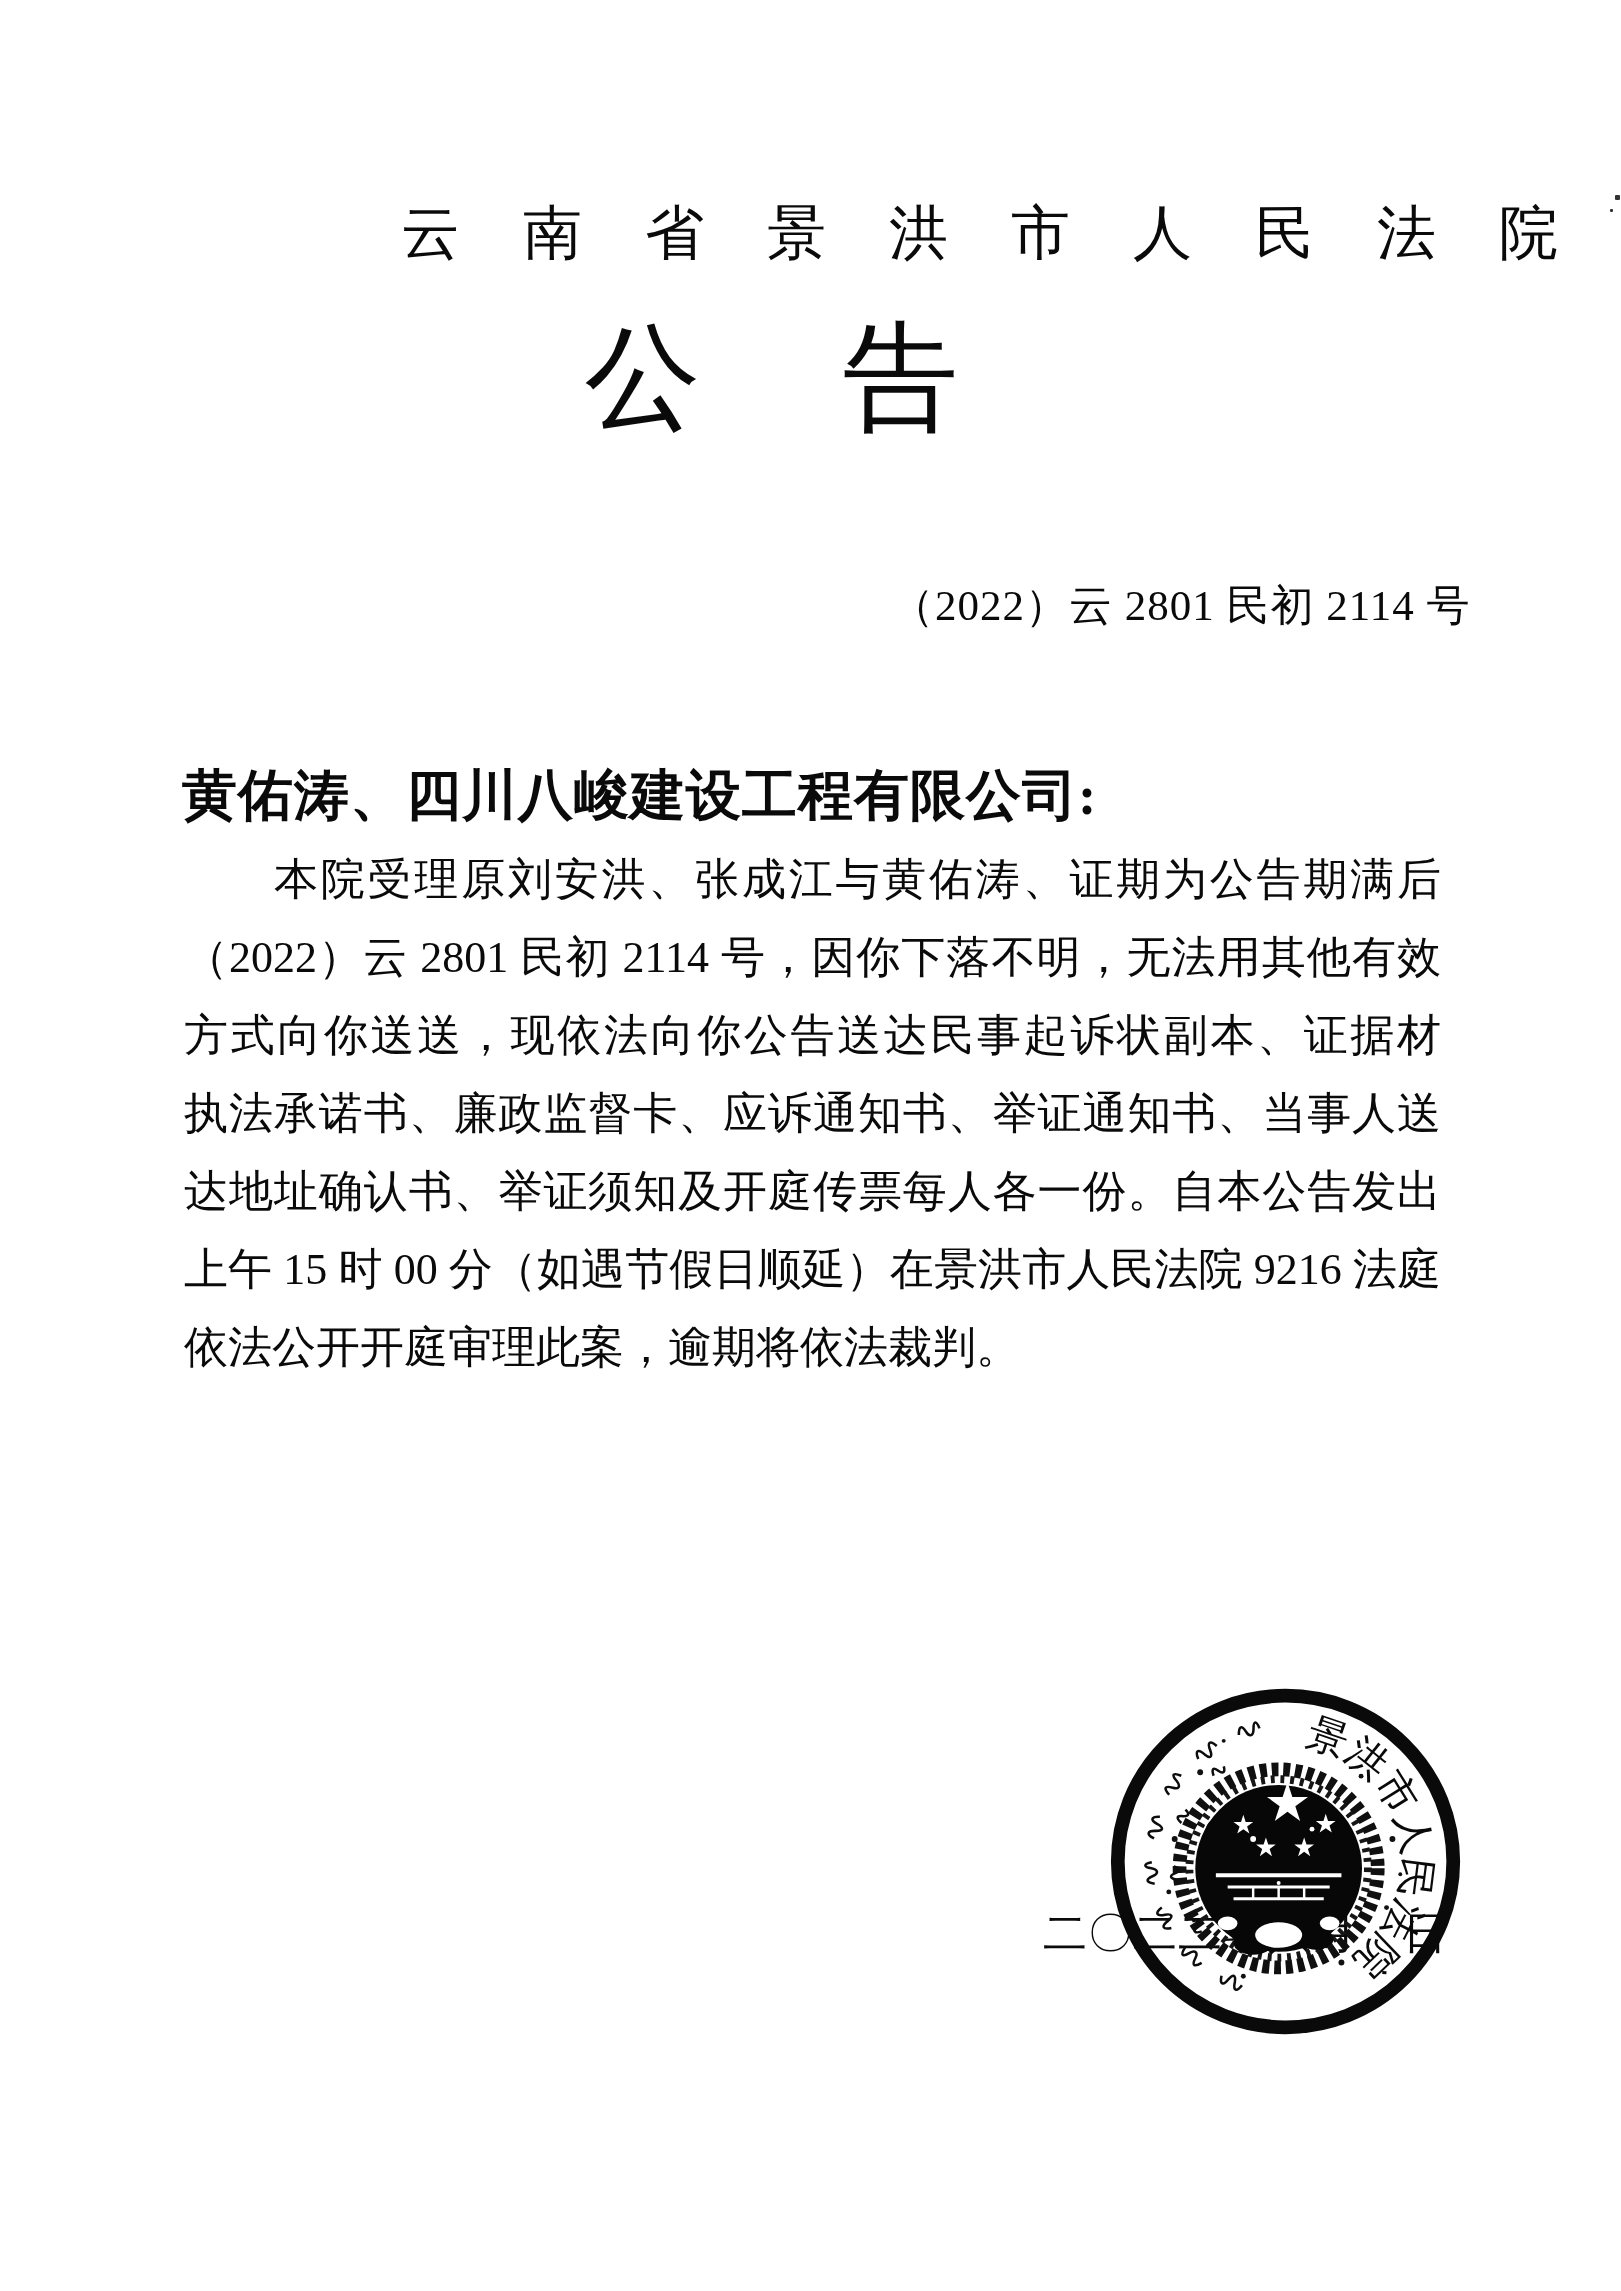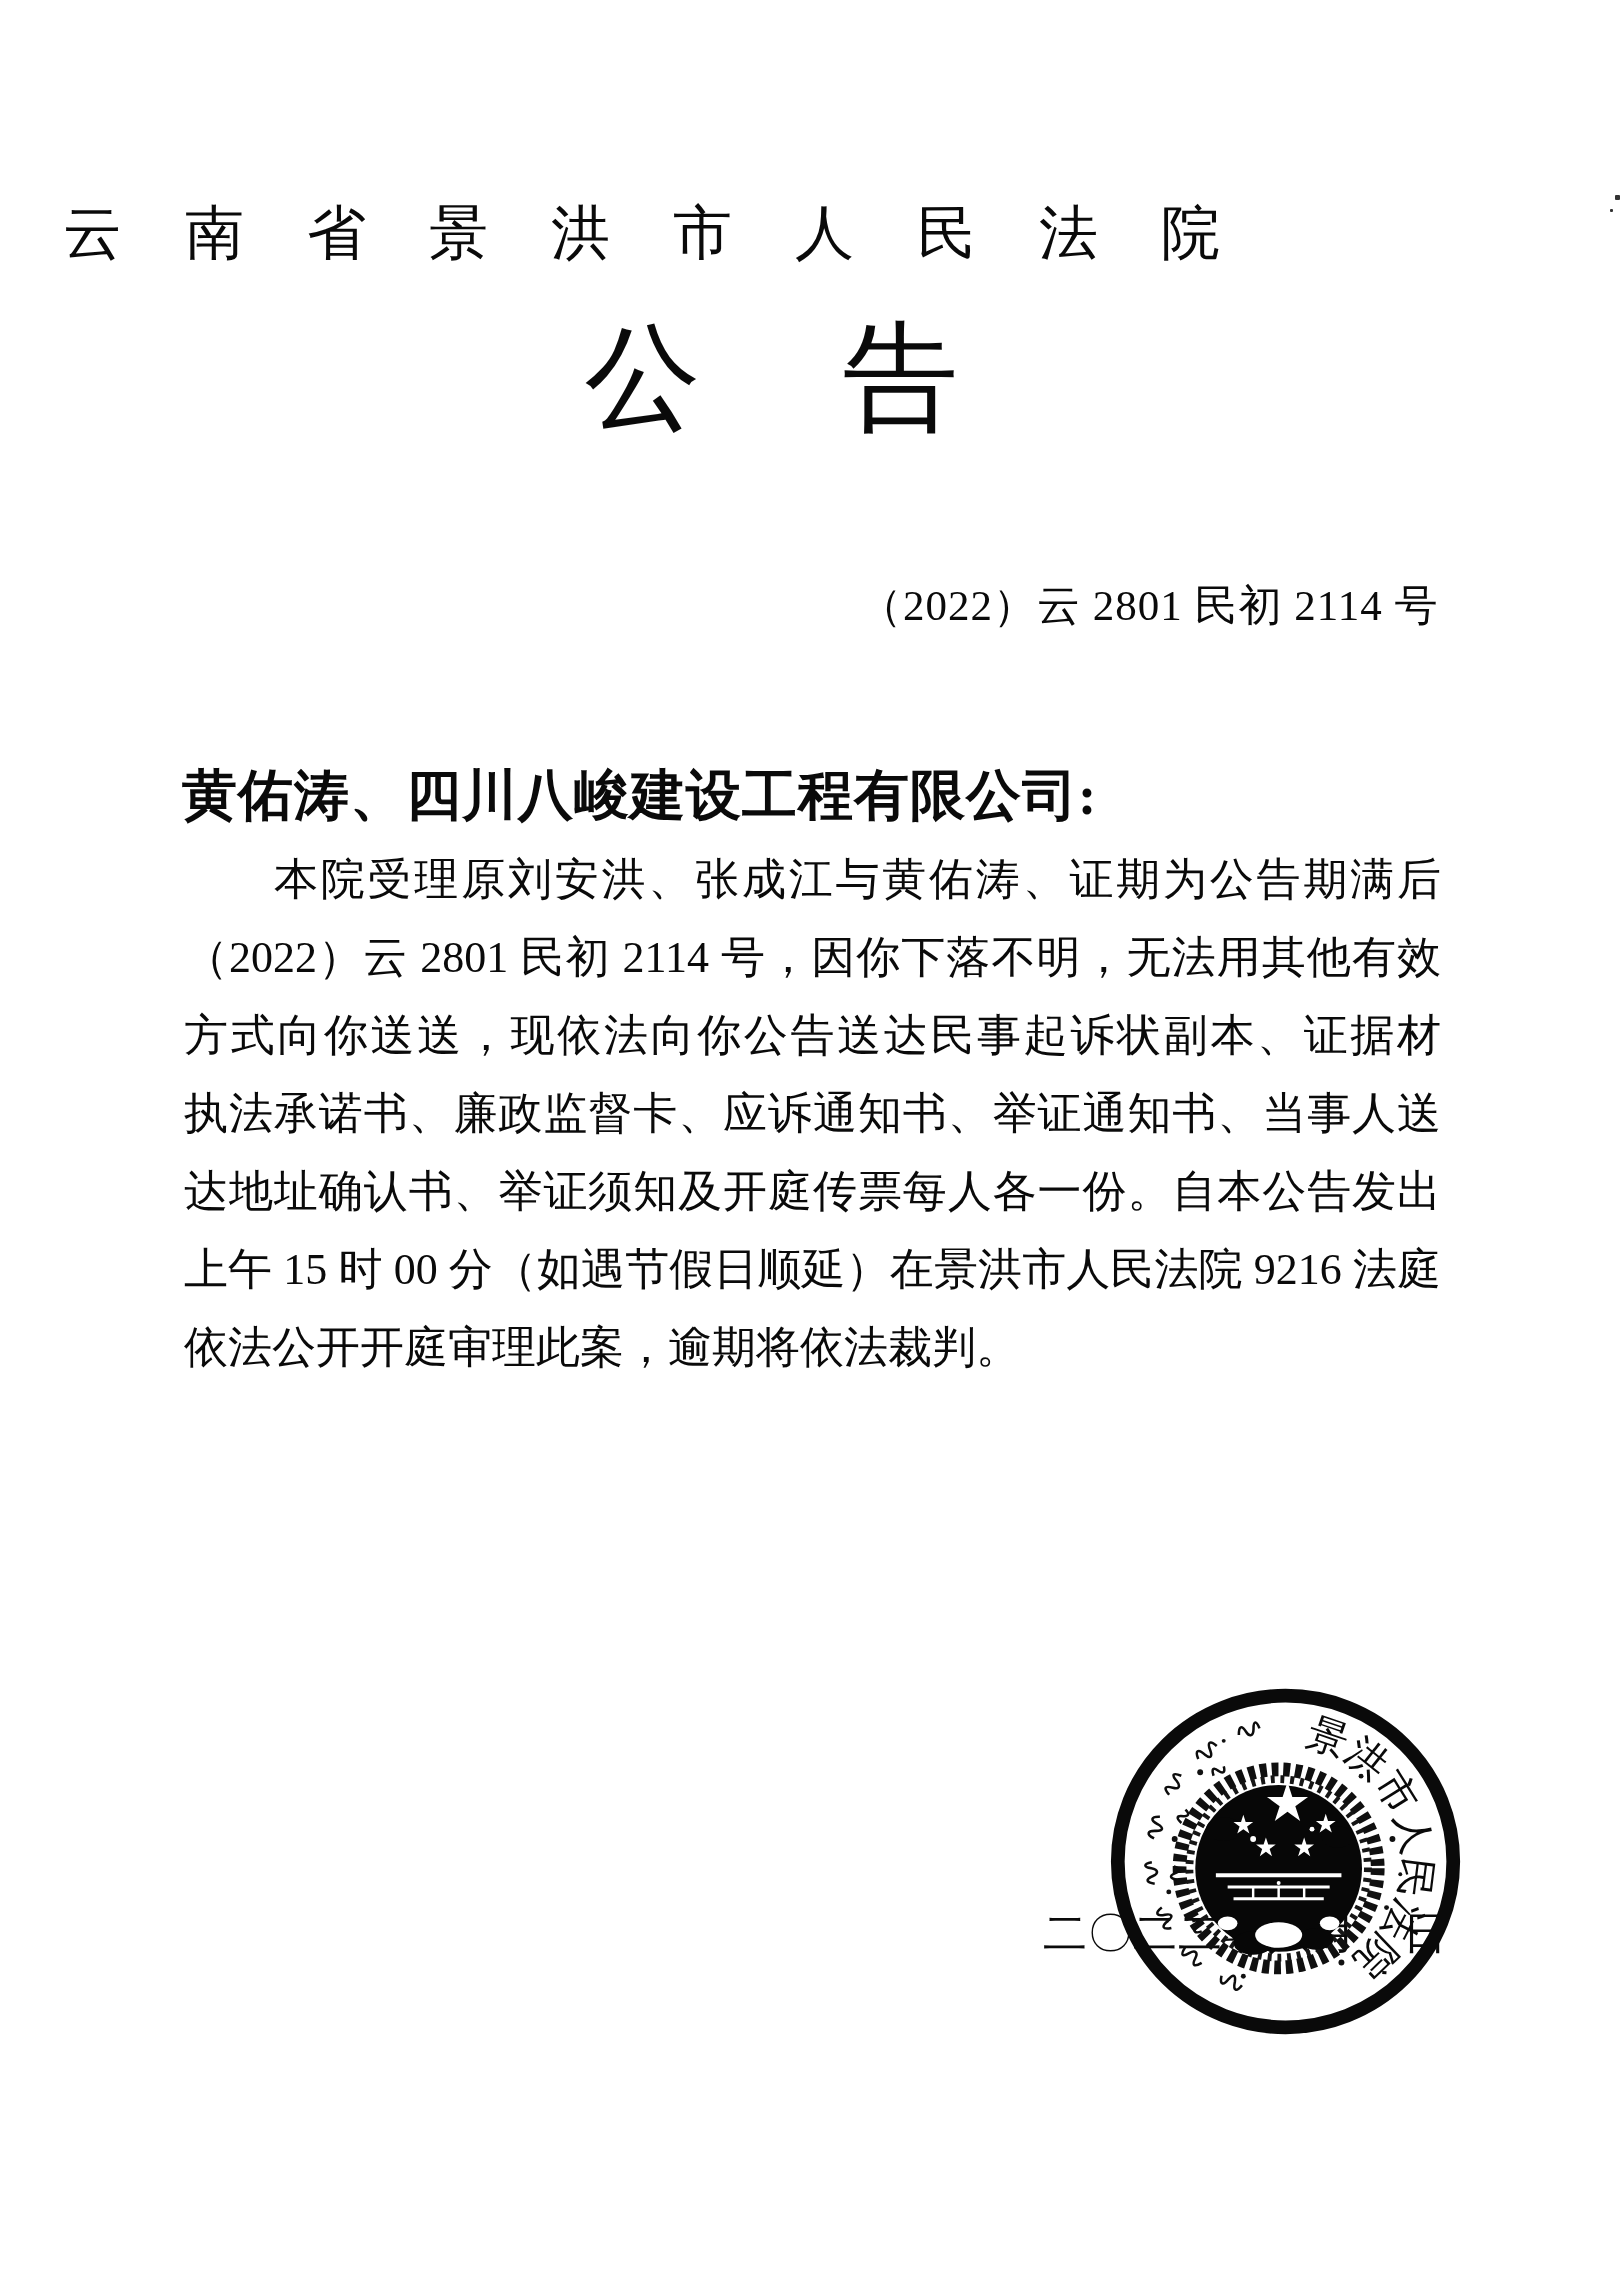--- a/index.html
+++ b/index.html
@@ -7,37 +7,37 @@
     position:relative;
     width:1621px;height:2292px;
     background:#ffffff;
     margin:0 auto;
     overflow:hidden;
     font-family:"Liberation Serif","DejaVu Serif",serif;
     color:#0a0a0a;
   }
   .court-name{
     position:absolute;top:201px;left:0;width:100%;
-    text-align:left;
+    text-align:right;
     font-size:59px;line-height:1.1;
     letter-spacing:63px;padding-left:63px;
     box-sizing:border-box;
     white-space:nowrap;
     font-weight:500;
   }
   .notice-title{
     position:absolute;top:312px;left:0;width:100%;
     text-align:center;
     font-size:116px;line-height:1.15;
     letter-spacing:142px;padding-left:64px;
     box-sizing:border-box;
     white-space:nowrap;
   }
   .case-number{
-    position:absolute;top:580px;left:859px;
+    position:absolute;top:580px;left:891px;
     font-size:43px;line-height:1.2;
     letter-spacing:1px;white-space:nowrap;
   }
   .addressee{
     position:absolute;top:763px;left:182px;
     font-size:55px;line-height:1.2;
     letter-spacing:1px;white-space:nowrap;font-weight:bold;
   }
   .body-text{
     position:absolute;top:841px;left:184px;

